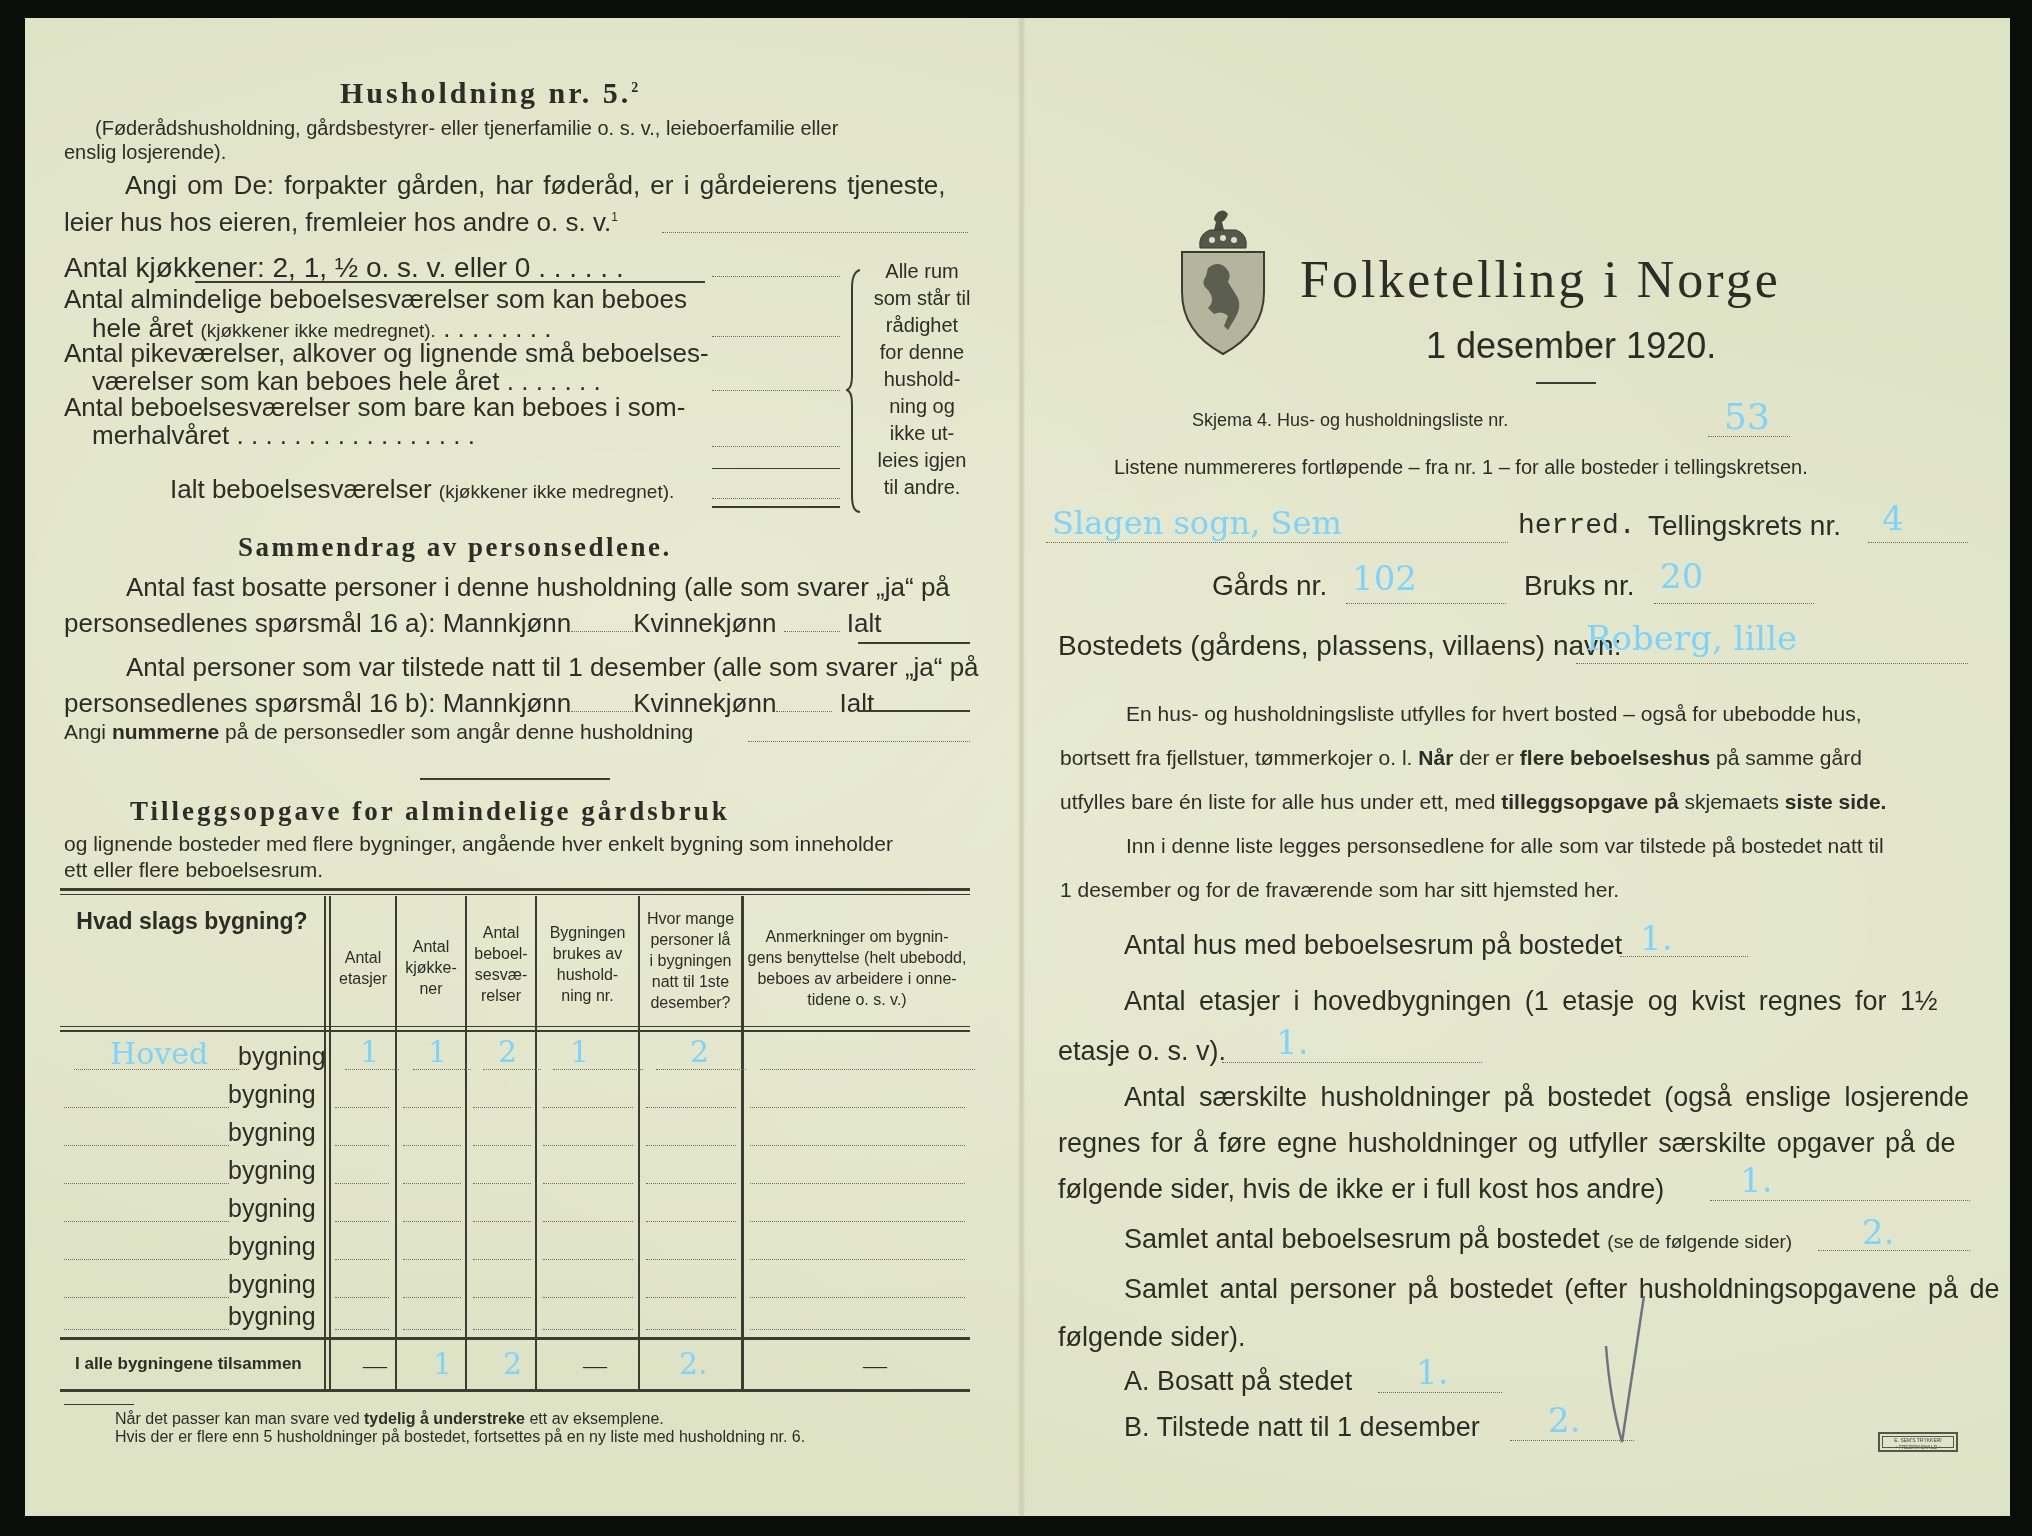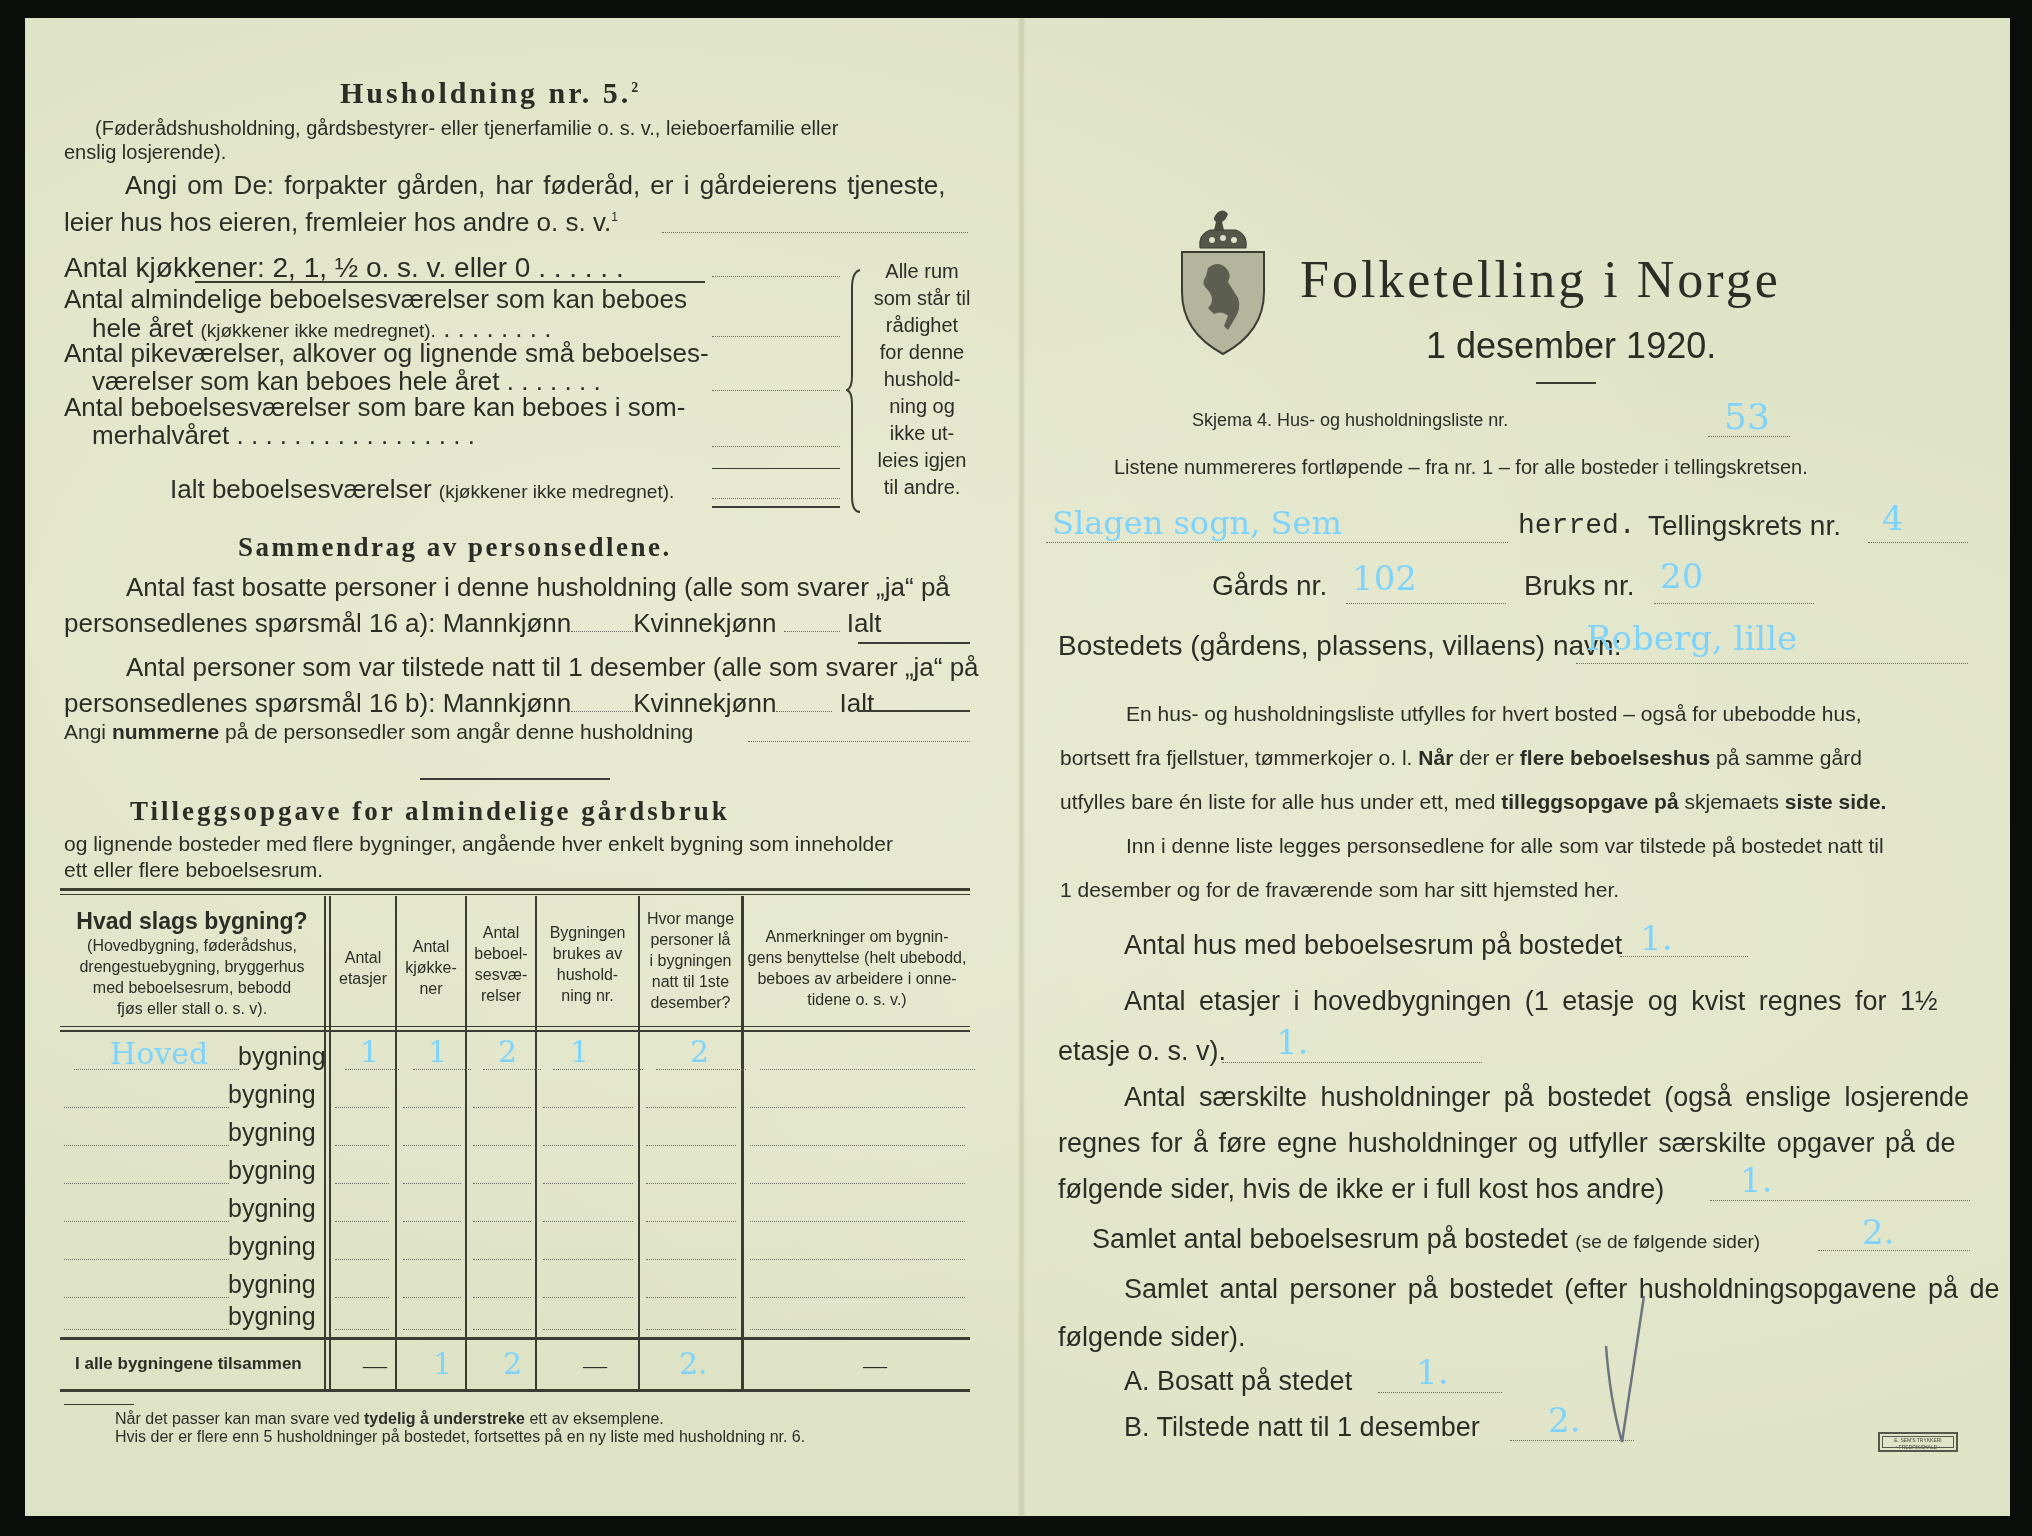--- a/index.html
+++ b/index.html
@@ -124,26 +124,20 @@
   <div class="vline" style="left:324px;top:896px;height:493px;"></div>
   <div class="vline" style="left:329px;top:896px;height:493px;"></div>
   <div class="vline" style="left:395px;top:896px;height:493px;"></div>
   <div class="vline" style="left:465px;top:896px;height:493px;"></div>
   <div class="vline" style="left:535px;top:896px;height:493px;"></div>
   <div class="vline" style="left:638px;top:896px;height:493px;"></div>
   <div class="vline" style="left:741px;top:896px;height:493px;width:2.5px;"></div>
 
   <div class="abs cond" style="left:62px;top:908px;width:260px;text-align:center;">
     <div style="font-size:23px;font-weight:bold;">Hvad slags bygning?</div>
-    <div style="font-size:16px;line-height:21px;">
-      <div>(Hovedbygning, føderådshus,</div>
-      <div>drengestuebygning, bryggerhus</div>
-      <div>med beboelsesrum, bebodd</div>
-      <div>fjøs eller stall o. s. v).</div>
-    </div>
   </div>
   <div class="abs cond" style="left:331px;top:947px;width:64px;text-align:center;font-size:16px;line-height:21px;">
     <div>Antal</div>
     <div>etasjer</div>
   </div>
   <div class="abs cond" style="left:397px;top:936px;width:68px;text-align:center;font-size:16px;line-height:21px;">
     <div>Antal</div>
     <div>kjøkke-</div>
     <div>ner</div>
   </div>
@@ -347,21 +341,21 @@
   <div class="abs cond" style="left:1058px;top:1036px;font-size:27px;">etasje o. s. v).</div>
   <div class="abs hand" style="left:1276px;top:1022px;font-size:34px;">1.</div>
   <div class="dots" style="left:1222px;top:1062px;width:260px;"></div>
 
   <div class="abs cond" style="left:1124px;top:1082px;font-size:27px;word-spacing:6px;">Antal særskilte husholdninger på bostedet (også enslige losjerende</div>
   <div class="abs cond" style="left:1058px;top:1128px;font-size:27px;word-spacing:3px;">regnes for å føre egne husholdninger og utfyller særskilte opgaver på de</div>
   <div class="abs cond" style="left:1058px;top:1174px;font-size:27px;">følgende sider, hvis de ikke er i full kost hos andre)</div>
   <div class="abs hand" style="left:1740px;top:1160px;font-size:34px;">1.</div>
   <div class="dots" style="left:1710px;top:1200px;width:260px;"></div>
 
-  <div class="abs cond" style="left:1092px;top:1224px;font-size:27px;">
+  <div class="abs cond" style="left:1124px;top:1224px;font-size:27px;">
     <span>Samlet antal beboelsesrum på bostedet</span>
     <span style="font-size:19px;">(se de følgende sider)</span>
   </div>
   <div class="abs hand" style="left:1862px;top:1212px;font-size:34px;">2.</div>
   <div class="dots" style="left:1818px;top:1250px;width:152px;"></div>
 
   <div class="abs cond" style="left:1124px;top:1274px;font-size:27px;word-spacing:4px;">Samlet antal personer på bostedet (efter husholdningsopgavene på de</div>
   <div class="abs cond" style="left:1058px;top:1322px;font-size:27px;">følgende sider).</div>
 
   <div class="abs cond" style="left:1124px;top:1366px;font-size:27px;">A.  Bosatt på stedet</div>

